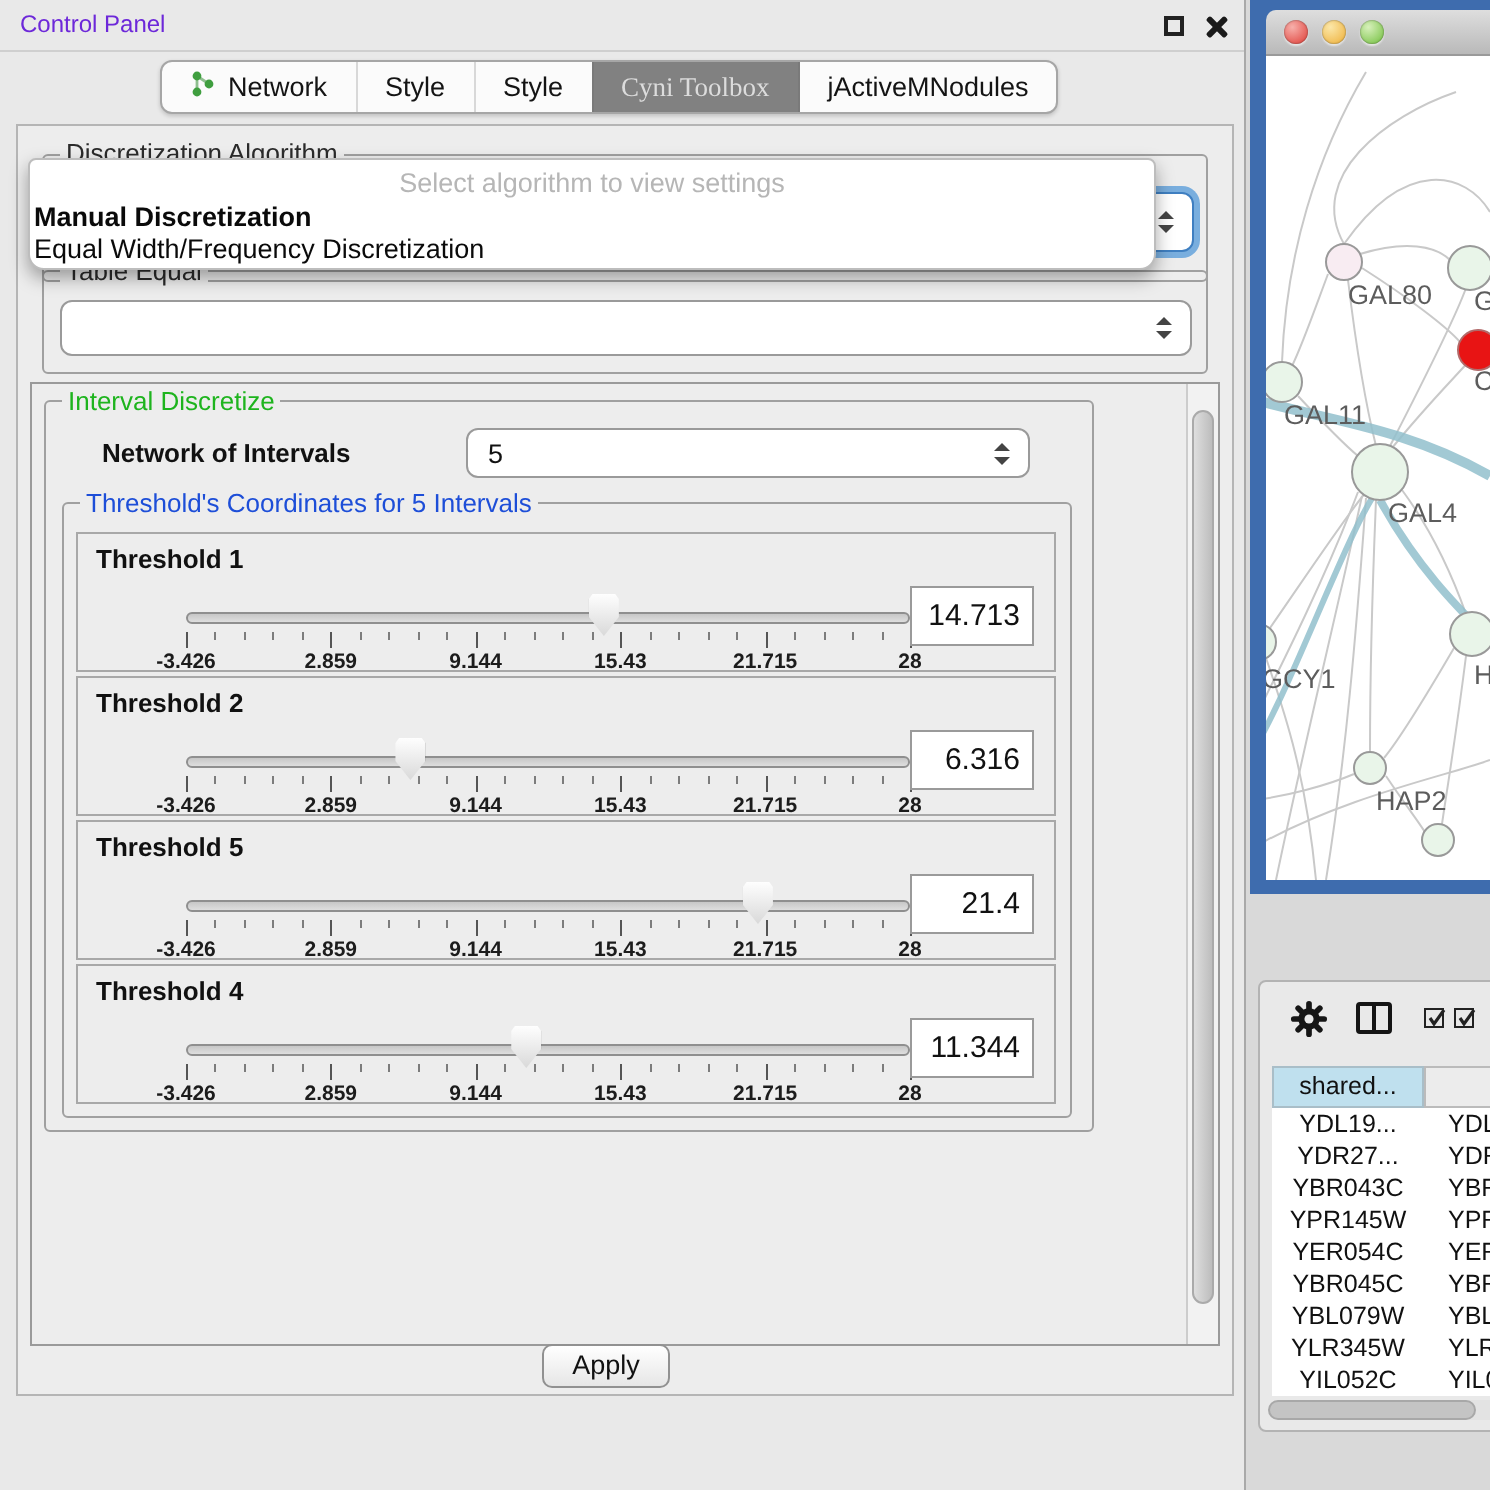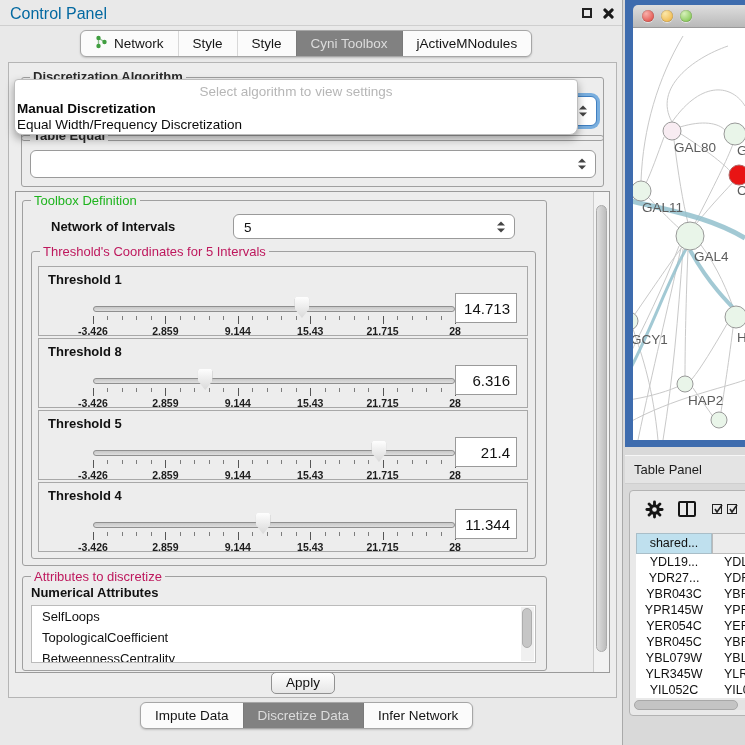--- a/index.html
+++ b/index.html
@@ -7,45 +7,45 @@
   #stage {
     position:relative; width:745px; height:745px; overflow:hidden;
     background:#d9d9d9; font-family:"Liberation Sans","DejaVu Sans",sans-serif;
     -webkit-font-smoothing:antialiased;
   }
   
   .control-panel { position:absolute; left:0; top:0; width:623px; height:745px;
     background:#e9e9e9; border-right:1px solid #a9a9a9; }
   .cp-titlebar { position:absolute; left:0; top:0; width:100%; height:26px;
     background:#e9e9e9; border-bottom:1px solid #cfcfcf; }
-  .cp-title { position:absolute; left:10px; top:5px; font-size:16px; color:#0369a1; }
+  .cp-title { position:absolute; left:10px; top:5px; font-size:12px; color:#6d28d9; }
   .win-float { position:absolute; right:30px; top:8px; width:10px; height:10px; border:2px solid #222; }
   .win-close { position:absolute; right:8px; top:7px; width:12px; height:12px; }
   .win-close:before, .win-close:after { content:""; position:absolute; left:5px; top:0; width:3px; height:13px;
     background:#1a1a1a; border-radius:1px; }
   .win-close:before { transform:rotate(45deg); }
   .win-close:after { transform:rotate(-45deg); }
 
   .seg { position:absolute; display:flex; background:#fbfbfb; border:1px solid #a6a6a6;
     border-radius:6px; overflow:hidden; box-shadow:0 1px 2px rgba(0,0,0,0.18); height:27px; }
   .seg-item { display:flex; align-items:center; gap:6px; padding:0 14px; font-size:13.5px;
     color:#141414; border-left:1px solid #d8d8d8; white-space:nowrap; }
   .seg-item:first-child { border-left:none; }
-  .seg-item.selected { background:#818181; color:#dcdcdc; border-left-color:#7a7a7a; }
+  .seg-item.selected { background:#818181; color:#dcdcdc; border-left-color:#7a7a7a;font-family:Liberation Serif, serif; }
   .seg-item.selected + .seg-item { border-left-color:#7a7a7a; }
 
   .cp-content { position:absolute; left:8px; top:62px; width:609px; height:636px;
     background:#ededed; border:1px solid #b5b5b5; }
 
   .group { position:absolute; border:1px solid #a0a0a0; border-radius:3px; }
   .group-label { position:absolute; top:-8px; left:8px; background:#ededed; padding:0 3px;
     font-size:13px; white-space:nowrap; }
-  .lbl-dark { color:#2b2b2b; font-weight:bold; }
+  .lbl-dark { color:#2b2b2b; font-weight:normal; }
   .lbl-green { color:#1eb41e; }
-  .lbl-blue { color:#be185d; }
+  .lbl-blue { color:#1d4ed8; }
 
   .combo { position:absolute; background:#fff; border:1px solid #9a9a9a; border-radius:6px; }
   .combo .combo-text { position:absolute; left:10px; top:50%; transform:translateY(-50%);
     font-size:13.5px; color:#111; white-space:nowrap; }
   .spin { position:absolute; right:9px; top:50%; transform:translateY(-50%); width:8px; height:11px; }
   .spin:before { content:""; position:absolute; left:0; top:0; border-left:4px solid transparent;
     border-right:4px solid transparent; border-bottom:4px solid #444; }
   .spin:after { content:""; position:absolute; left:0; bottom:0; border-left:4px solid transparent;
     border-right:4px solid transparent; border-top:4px solid #444; }
   .combo.focused { box-shadow:0 0 0 3px #79aede; border-color:#3f7fc1; }
@@ -193,21 +193,21 @@
       <div class="group" style="left:12px; top:72px; width:583px; height:52px;">
         <span class="group-label lbl-dark">Table Equal</span>
         <div class="combo" style="left:8px; top:14px; width:566px; height:28px;">
           <div class="spin"></div>
         </div>
       </div>
 
       <div class="scrollview">
 
         <div class="group" style="left:6px; top:8px; width:525px; height:366px;">
-          <span class="group-label lbl-green">Toolbox Definition</span>
+          <span class="group-label lbl-green">Interval Discretize</span>
 
           <div style="position:absolute; left:28px; top:18px; font-size:13px; font-weight:bold; color:#111;">Network of Intervals</div>
           <div class="combo" style="left:210px; top:13px; width:282px; height:25px;">
             <span class="combo-text">5</span>
             <div class="spin"></div>
           </div>
 
           <div class="group" style="left:8px; top:50px; width:505px; height:308px;">
             <span class="group-label lbl-blue">Threshold's Coordinates for 5 Intervals</span>
             <div id="threshold-boxes">
@@ -251,21 +251,21 @@
                       <span class="scale-label" style="left: 60%;">15.43</span>
                       <span class="scale-label" style="left: 80%;">21.715</span>
                       <span class="scale-label" style="left: 100%;">28</span>
                     </div>
                   </div>
                   <div class="value-box">
                     <span>14.713</span>
                   </div>
                 </div>
                 <div class="threshold-box" style="top: 86px;">
-                  <div class="th-label">Threshold 8</div>
+                  <div class="th-label">Threshold 2</div>
                   <div class="slider-zone">
                     <div class="track"></div>
                     <div class="handle" style="left: 30.9998%;"></div>
                     <div class="ticks">
                       <div class="tick major" style="left: 0%;"></div>
                       <div class="tick minor" style="left: 4%;"></div>
                       <div class="tick minor" style="left: 8%;"></div>
                       <div class="tick minor" style="left: 12%;"></div>
                       <div class="tick minor" style="left: 16%;"></div>
                       <div class="tick major" style="left: 20%;"></div>
@@ -392,48 +392,29 @@
                     </div>
                   </div>
                   <div class="value-box">
                     <span>11.344</span>
                   </div>
                 </div>
               </div>
           </div>
         </div>
 
-        <div class="group" style="left:6px; top:384px; width:525px; height:95px;">
-          <span class="group-label lbl-blue">Attributes to discretize</span>
-          <div class="attr-subtitle">Numerical Attributes</div>
-          <div class="attr-list">
-            <div id="attr-items">
-                <div class="attr-item">SelfLoops</div>
-                <div class="attr-item">TopologicalCoefficient</div>
-                <div class="attr-item">BetweennessCentrality</div>
-              </div>
-            <div class="attr-scroll">
-              <div class="attr-thumb"></div>
-            </div>
-          </div>
-        </div>
 
         <div class="sv-scrollbar">
           <div class="sv-thumb"></div>
         </div>
       </div>
 
       <div class="apply-btn">Apply</div>
     </div>
 
-    <div class="seg" style="left:140px; top:702px;" id="bottom-tabs">
-        <div class="seg-item">Impute Data</div>
-        <div class="seg-item selected">Discretize Data</div>
-        <div class="seg-item">Infer Network</div>
-      </div>
   </div>
 
   <div class="net-window">
     <div class="mac-titlebar">
       <div class="light red"></div>
       <div class="light yellow"></div>
       <div class="light green"></div>
     </div>
     <div class="net-canvas">
       <svg id="net-svg" width="112" height="412" viewBox="0 0 112 412">
@@ -476,23 +457,20 @@
           <text x="104" y="314" fill="#5c5c5c" font-size="13.5" font-family="Liberation Sans, DejaVu Sans, sans-serif">H</text>
           <circle cx="-4" cy="293" r="9" fill="#e9f5e9" stroke="#999999" stroke-width="1"></circle>
           <text x="-2" y="316" fill="#5c5c5c" font-size="13.5" font-family="Liberation Sans, DejaVu Sans, sans-serif">GCY1</text>
           <circle cx="52" cy="356" r="8" fill="#e9f5e9" stroke="#999999" stroke-width="1"></circle>
           <text x="55" y="377" fill="#5c5c5c" font-size="13.5" font-family="Liberation Sans, DejaVu Sans, sans-serif">HAP2</text>
           <circle cx="86" cy="392" r="8" fill="#e9f5e9" stroke="#999999" stroke-width="1"></circle>
         </svg>
     </div>
   </div>
 
-  <div class="tp-bar">
-    <span>Table Panel</span>
-  </div>
 
   <div class="table-window">
     <div class="gear-icon">
       <svg width="19" height="19" viewBox="0 0 20 20">
         <g stroke="#161616" stroke-width="3" stroke-linecap="round">
           <line x1="10" y1="2" x2="10" y2="18"></line>
           <line x1="2" y1="10" x2="18" y2="10"></line>
           <line x1="4.3" y1="4.3" x2="15.7" y2="15.7"></line>
           <line x1="4.3" y1="15.7" x2="15.7" y2="4.3"></line>
         </g>

